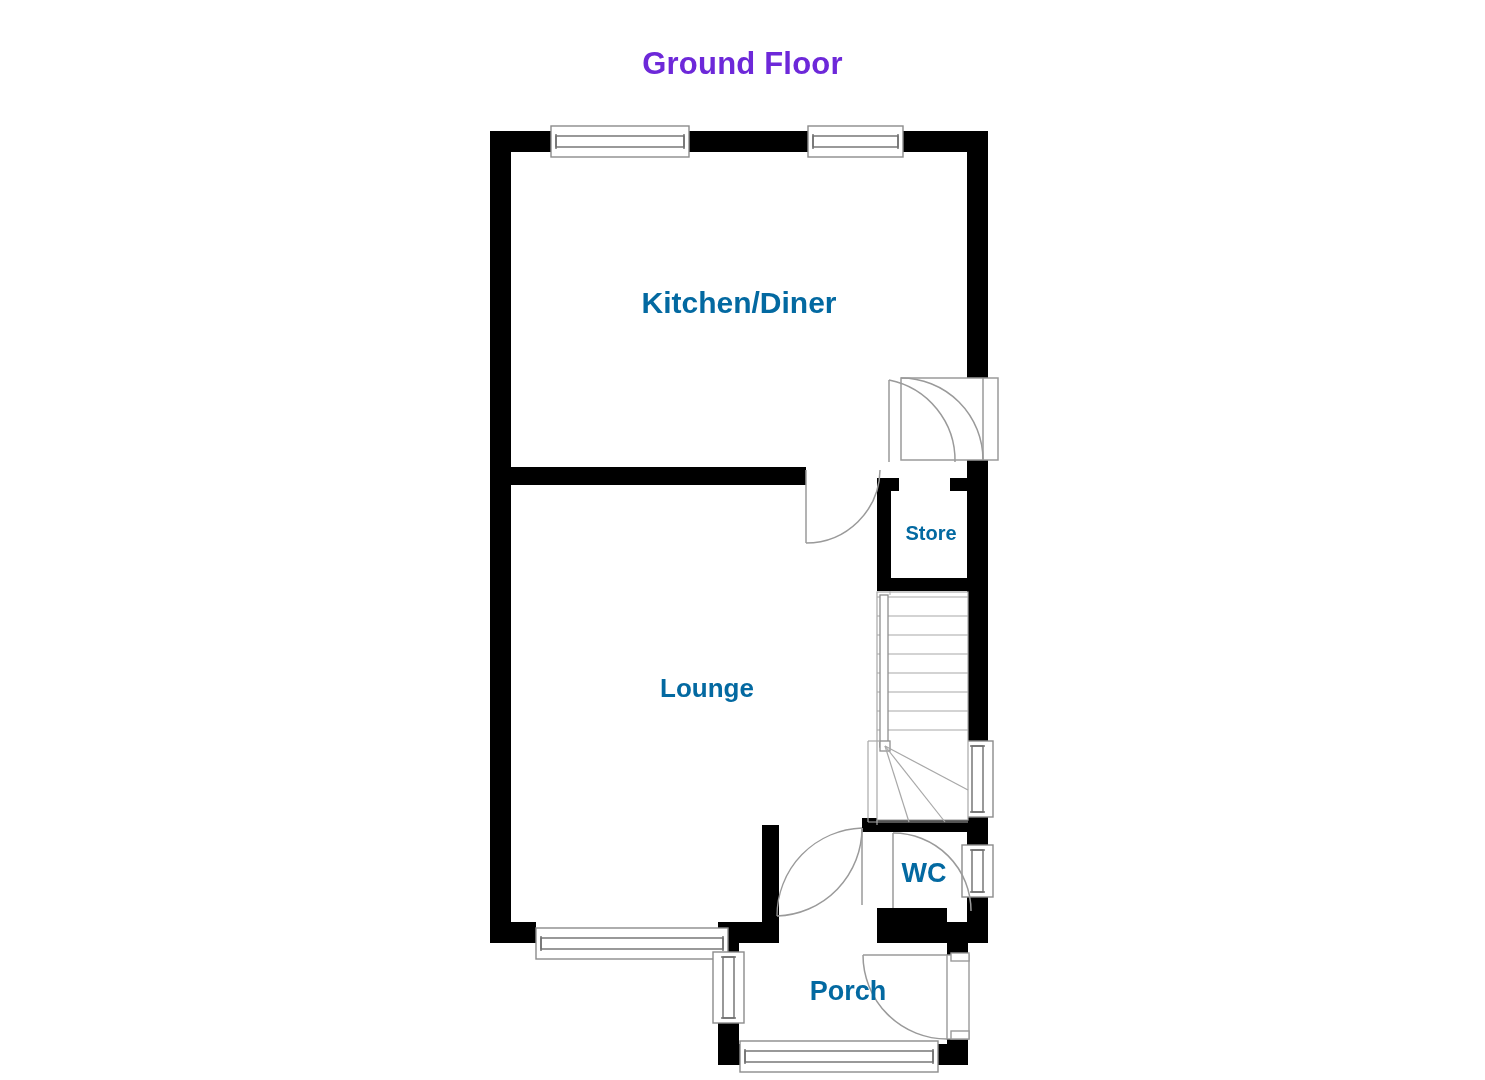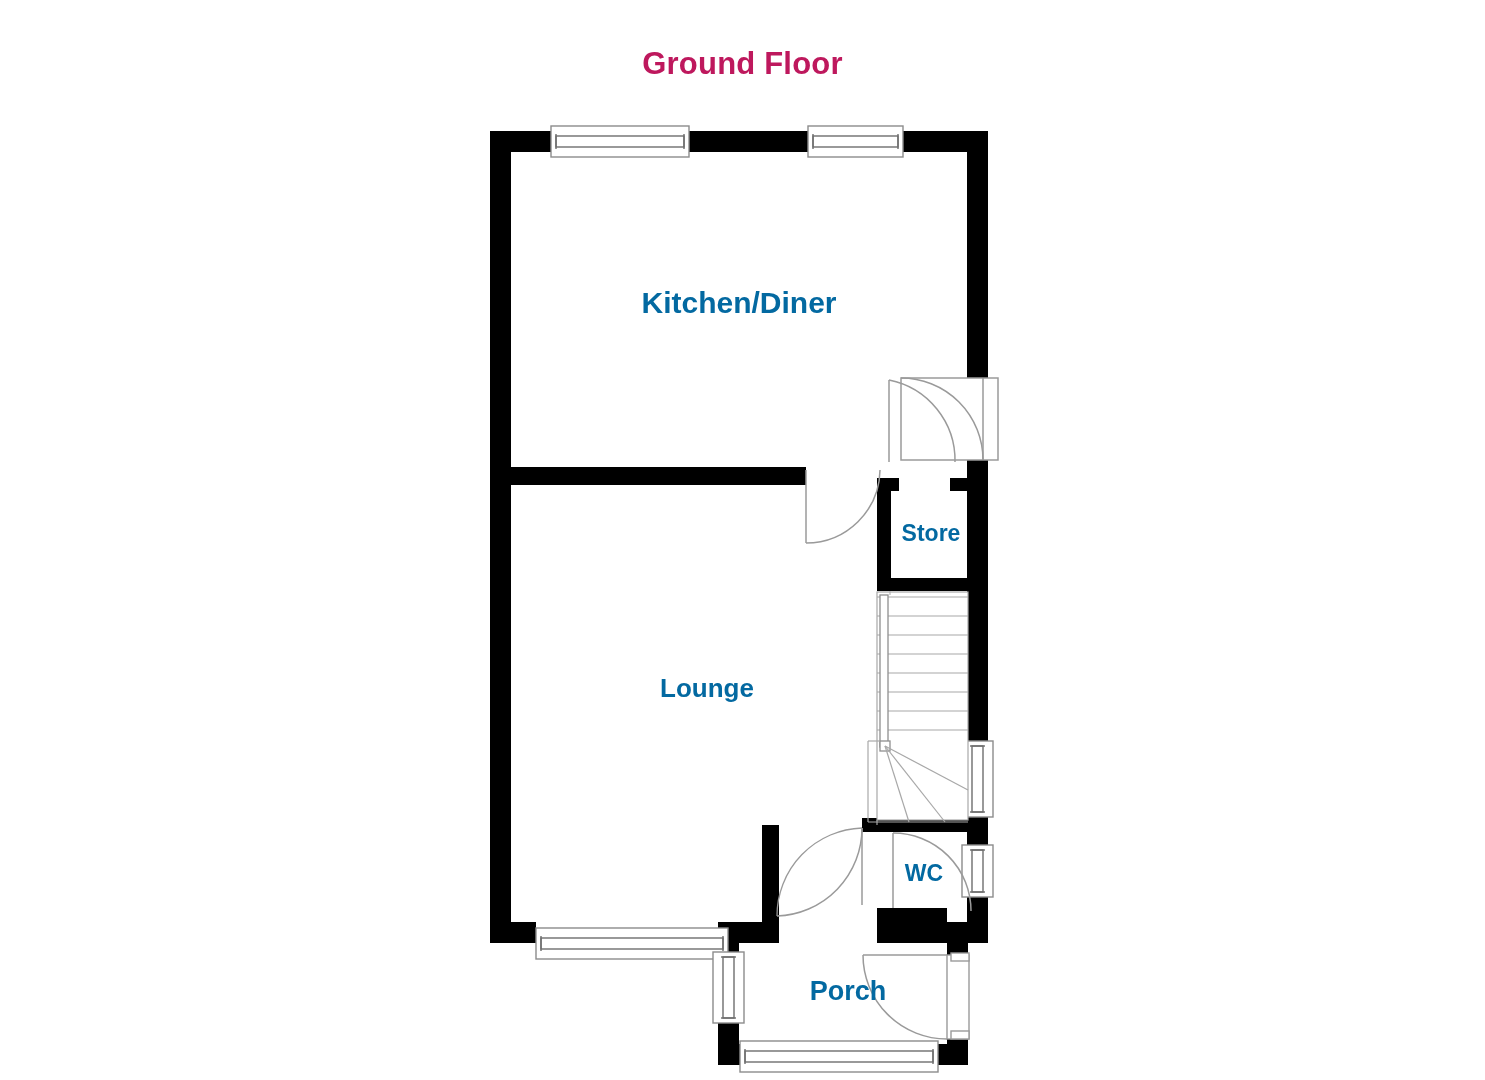--- a/index.html
+++ b/index.html
@@ -21,40 +21,40 @@
     background: #ffffff;
   }
   #plan-title {
     position: absolute;
     left: 0;
     top: 46px;
     width: 1485px;
     text-align: center;
     font-size: 31px;
     font-weight: bold;
-    color: #be185d;
+    color: #6d28d9;
     letter-spacing: 0.2px;
   }
   #floorplan-svg {
     position: absolute;
     left: 0;
     top: 0;
   }
   .room-label {
     position: absolute;
     font-weight: bold;
     color: #0369a1;
     white-space: nowrap;
     transform: translate(-50%, -50%);
     text-align: center;
   }
   .lbl-kitchen { font-size: 30px; }
   .lbl-lounge  { font-size: 26px; }
-  .lbl-store   { font-size: 23px; text-align: right; }
-  .lbl-wc      { font-size: 23px; }
+  .lbl-store   { font-size: 20px; text-align: right; }
+  .lbl-wc      { font-size: 27px; }
   .lbl-porch   { font-size: 27px; }
 </style>
 </head>
 <body>
 
 <div id="plan-root">
 
   <div id="plan-title">Ground Floor</div>
 
   <svg id="floorplan-svg" width="1485" height="1080" viewBox="0 0 1485 1080">

